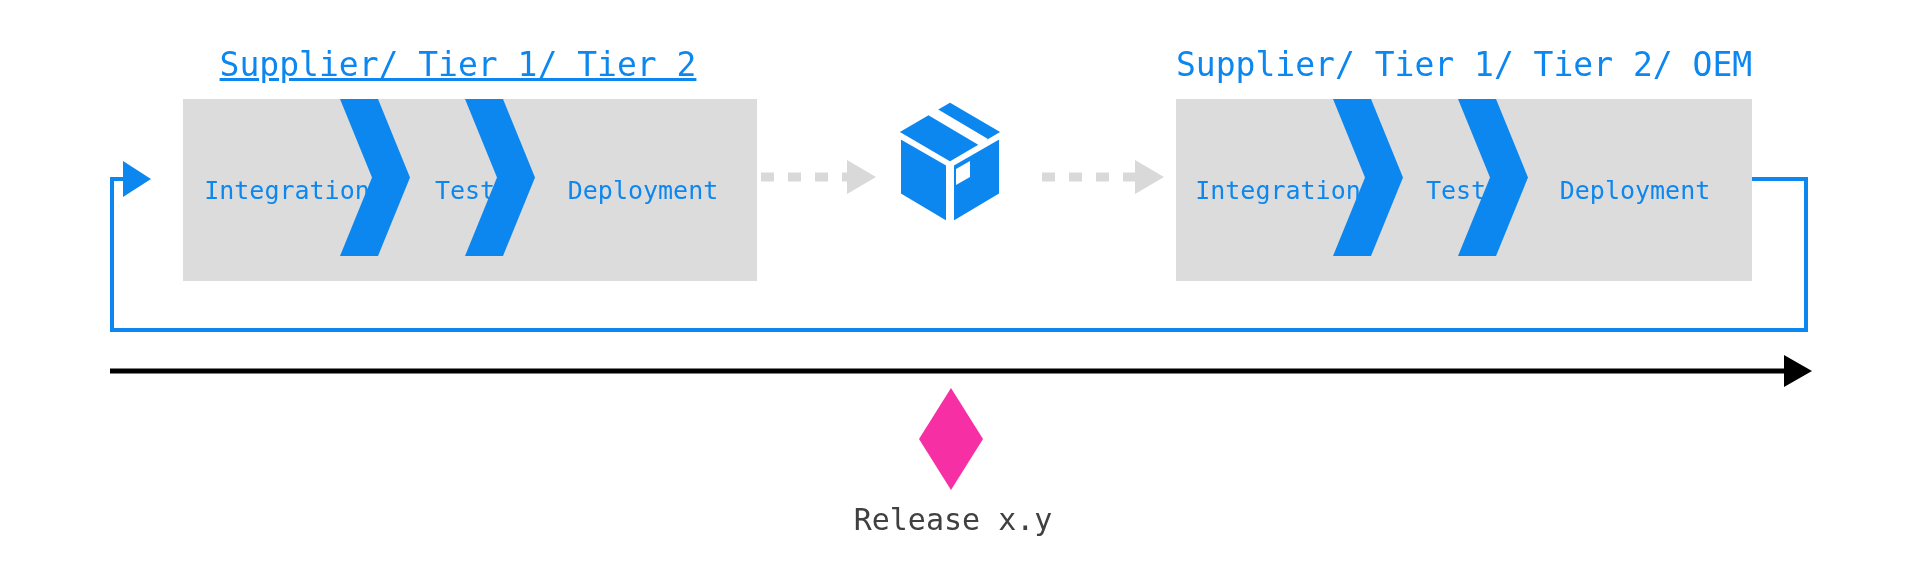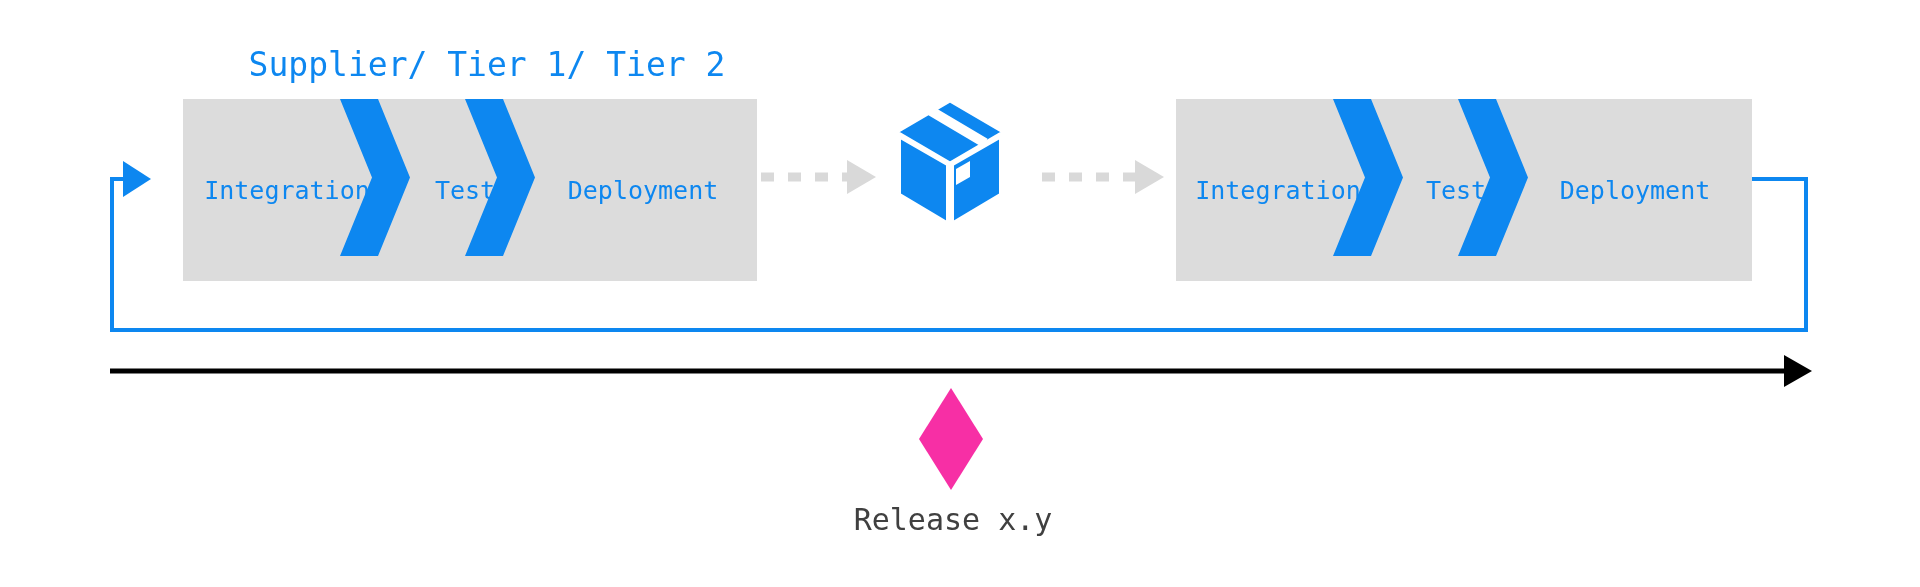--- a/index.html
+++ b/index.html
@@ -58,22 +58,23 @@
     font-size: 30px;
     color: #404040;
     white-space: nowrap;
   }
 </style>
 </head>
 <body>
 
 <div id="canvas">
 
-  <div class="pipeline-title" style="left:200px; width:574px;">Supplier/ Tier 1/ Tier 2</div>
+  <div class="pipeline-title" style="left:171px; width:574px;text-decoration:underline;">Supplier/ Tier 1/ Tier 2</div>
 
+  <div class="pipeline-title" style="left:1176px; width:576px;">Supplier/ Tier 1/ Tier 2/ OEM</div>
 
   <div class="pipeline-box" style="left:183px; width:574px;">
     <svg class="chevrons" width="574" height="157" viewBox="0 0 574 157">
       <polygon points="157,0 195,0 227,78.5 195,157 157,157 189,78.5" fill="#0d87f0"></polygon>
       <polygon points="282,0 320,0 352,78.5 320,157 282,157 314,78.5" fill="#0d87f0"></polygon>
     </svg>
     <span class="stage-label" style="left:104px;">Integration</span>
     <span class="stage-label" style="left:282px;">Test</span>
     <span class="stage-label" style="left:460px;">Deployment</span>
   </div>

